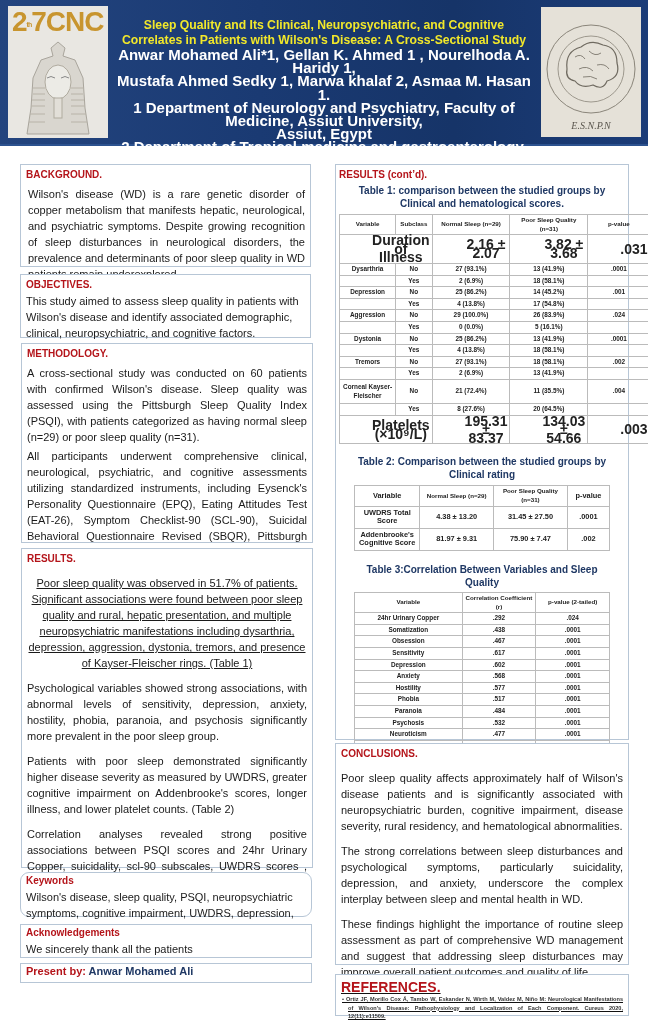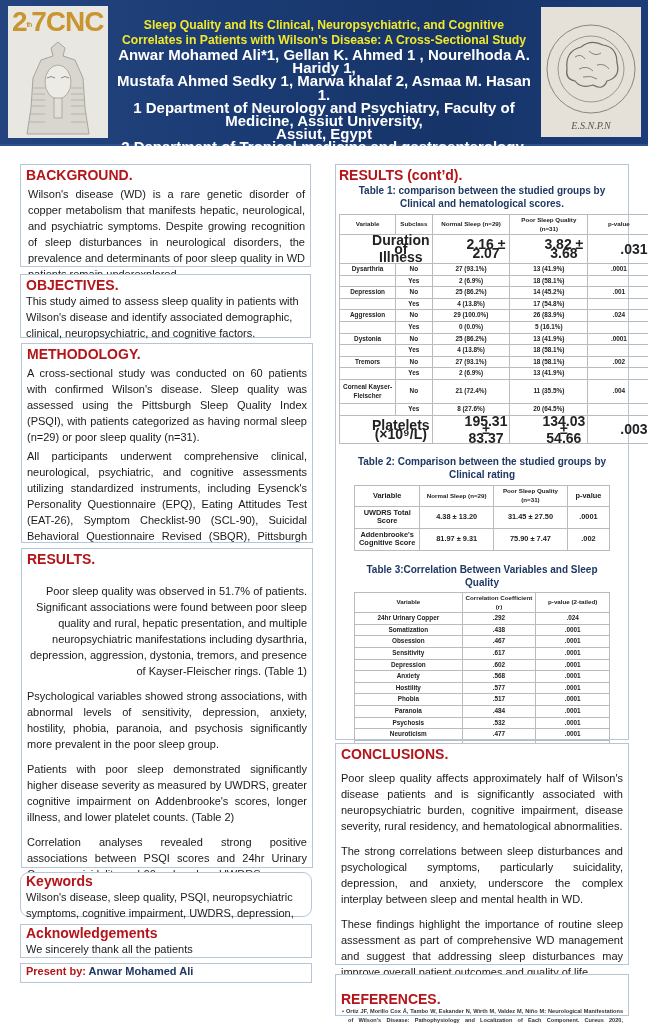--- a/index.html
+++ b/index.html
@@ -7,21 +7,21 @@
   .header { position: absolute; left: 0; top: 0; width: 648px; height: 146px; background: linear-gradient(90deg, #23447e 0%, #1a3a73 40%, #163468 70%, #1b3c78 100%); border-bottom: 2px solid #2c528f; }
   .logo-left { position: absolute; left: 8px; top: 6px; width: 100px; height: 132px; background: #e9e7e2; overflow: hidden; }
   .logo-left .cnc { position: absolute; left: 4px; top: 2px; font-weight: bold; font-size: 28px; color: #c8952f; letter-spacing: -1px; line-height: 28px; }
   .logo-left .cnc sup { font-size: 7px; vertical-align: top; position: relative; top: 3px; }
   .pharaoh { position: absolute; left: 15px; top: 32px; width: 70px; height: 98px; }
   .logo-right { position: absolute; left: 541px; top: 7px; width: 100px; height: 130px; background: #e5e1d8; }
   .header-text { position: absolute; left: 112px; top: 18px; width: 424px; text-align: center; color: #fff; }
   .title { color: #f2e82a; font-weight: bold; font-size: 12.2px; line-height: 14.5px; }
   .authors { font-weight: bold; font-size: 15px; line-height: 13.2px; margin-top: 1px; }
   .box { position: absolute; border: 1px solid #b7c6d6; background: #fff; padding: 2px 5px; }
-  .sec-title { color: #b4141a; font-weight: bold; font-size: 14px; line-height: 16px; }
+  .sec-title { color: #b4141a; font-weight: bold; font-size: 10px; line-height: 16px; }
   .p { font-size: 11px; line-height: 16px; text-align: justify; color: #1a1a1a; }
   .p + .p { margin-top: 9px; }
   .tcap { color: #1f3864; font-weight: bold; font-size: 10px; line-height: 12.5px; text-align: center; }
   table { border-collapse: collapse; margin: 0 auto; font-size: 6.4px; font-weight: bold; color: #222; }
   td, th { border: 1px solid #bbb; text-align: center; padding: 1px 2px; line-height: 8.6px; }
   th { font-size: 6.2px; }
   .big td { font-size: 14px; padding-left: 32px; }
   .present { color: #b4141a; font-weight: bold; font-size: 11px; }
   .present span { color: #1f3864; }
   .ref { font-size: 5.6px; line-height: 8.6px; font-weight: bold; color: #333; padding-left: 7px; text-indent: -6px; text-align: justify; }
@@ -91,21 +91,21 @@
 </div>
 
 <div class="box" style="left:21px; top:343px; width:292px; height:200px;">
   <div class="sec-title">METHODOLOGY.</div>
   <div class="p" style="margin-top:3px;">A cross-sectional study was conducted on 60 patients with confirmed Wilson's disease. Sleep quality was assessed using the Pittsburgh Sleep Quality Index (PSQI), with patients categorized as having normal sleep (n=29) or poor sleep quality (n=31).</div>
   <div class="p" style="margin-top:3px;">All participants underwent comprehensive clinical, neurological, psychiatric, and cognitive assessments utilizing standardized instruments, including Eysenck's Personality Questionnaire (EPQ), Eating Attitudes Test (EAT-26), Symptom Checklist-90 (SCL-90), Suicidal Behavioral Questionnaire Revised (SBQR), Pittsburgh Sleep Quality Index (PSQI), the Unified Wilson's Disease Rating Scale (UWDRS) and Addenbrooke's.</div>
 </div>
 
 <div class="box" style="left:21px; top:548px; width:292px; height:320px;">
   <div class="sec-title">RESULTS.</div>
-  <div class="p" style="margin-top:16px; text-align:right;">Poor sleep quality was observed in 51.7% of patients. Significant associations were found between poor sleep quality and rural, hepatic presentation, and multiple neuropsychiatric manifestations including dysarthria, depression, aggression, dystonia, tremors, and presence of Kayser-Fleischer rings. (Table 1)</div>
+  <div class="p" style="margin-top:8px; text-align:center;text-decoration:underline;">Poor sleep quality was observed in 51.7% of patients. Significant associations were found between poor sleep quality and rural, hepatic presentation, and multiple neuropsychiatric manifestations including dysarthria, depression, aggression, dystonia, tremors, and presence of Kayser-Fleischer rings. (Table 1)</div>
   <div class="p">Psychological variables showed strong associations, with abnormal levels of sensitivity, depression, anxiety, hostility, phobia, paranoia, and psychosis significantly more prevalent in the poor sleep group.</div>
   <div class="p">Patients with poor sleep demonstrated significantly higher disease severity as measured by UWDRS, greater cognitive impairment on Addenbrooke's scores, longer illness, and lower platelet counts. (Table 2)</div>
   <div class="p">Correlation analyses revealed strong positive associations between PSQI scores and 24hr Urinary Copper, suicidality, scl-90 subscales, UWDRS scores , and neuroticism. Negative correlations were found with Addenbrooke's scores.(Table 3)</div>
 </div>
 
 <div class="box" style="left:20px; top:872px; width:292px; height:45px; padding-top:0;border-radius:9px;">
   <div class="sec-title">Keywords</div>
   <div class="p" style="text-align:left;">Wilson's disease, sleep quality, PSQI, neuropsychiatric symptoms, cognitive impairment, UWDRS, depression,</div>
 </div>
 
@@ -342,16 +342,16 @@
   </table>
 </div>
 
 <div class="box" style="left:335px; top:743px; width:294px; height:222px;">
   <div class="sec-title">CONCLUSIONS.</div>
   <div class="p" style="margin-top:8px;">Poor sleep quality affects approximately half of Wilson's disease patients and is significantly associated with neuropsychiatric burden, cognitive impairment, disease severity, rural residency, and hematological abnormalities.</div>
   <div class="p"> The strong correlations between sleep disturbances and psychological symptoms, particularly suicidality, depression, and anxiety, underscore the complex interplay between sleep and mental health in WD.</div>
   <div class="p"> These findings highlight the importance of routine sleep assessment as part of comprehensive WD management and suggest that addressing sleep disturbances may improve overall patient outcomes and quality of life.</div>
 </div>
 
-<div class="box" style="left:335px; top:974px; width:294px; height:42px; padding-top:16px;">
+<div class="box" style="left:335px; top:974px; width:294px; height:42px; padding-top:4px;text-decoration:underline;">
   <div class="sec-title" style="font-size:14px">REFERENCES.</div>
   <div class="ref">• Ortiz JF, Morillo Cox Á, Tambo W, Eskander N, Wirth M, Valdez M, Niño M: Neurological Manifestations of Wilson's Disease: Pathophysiology and Localization of Each Component. Cureus 2020, 12(11):e11509.</div>
 </div>
 
 </body></html>

